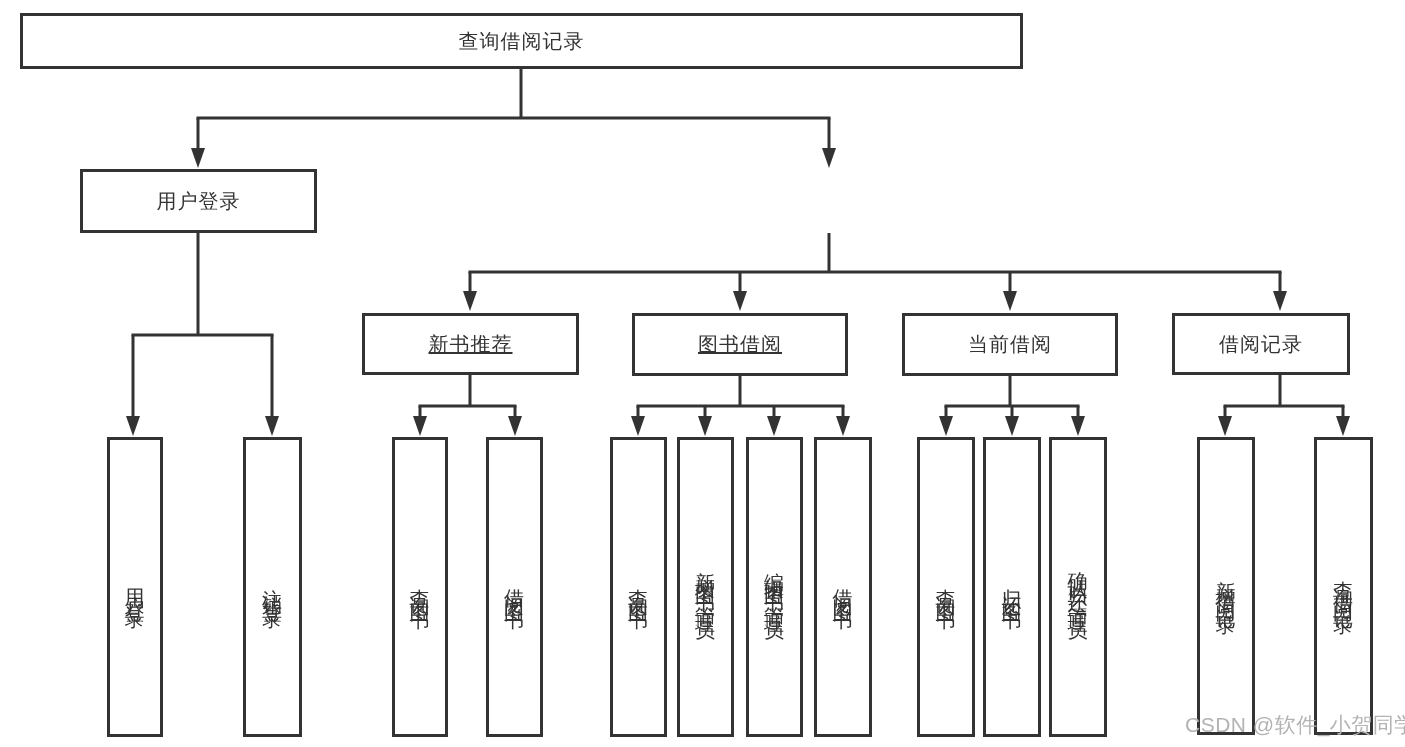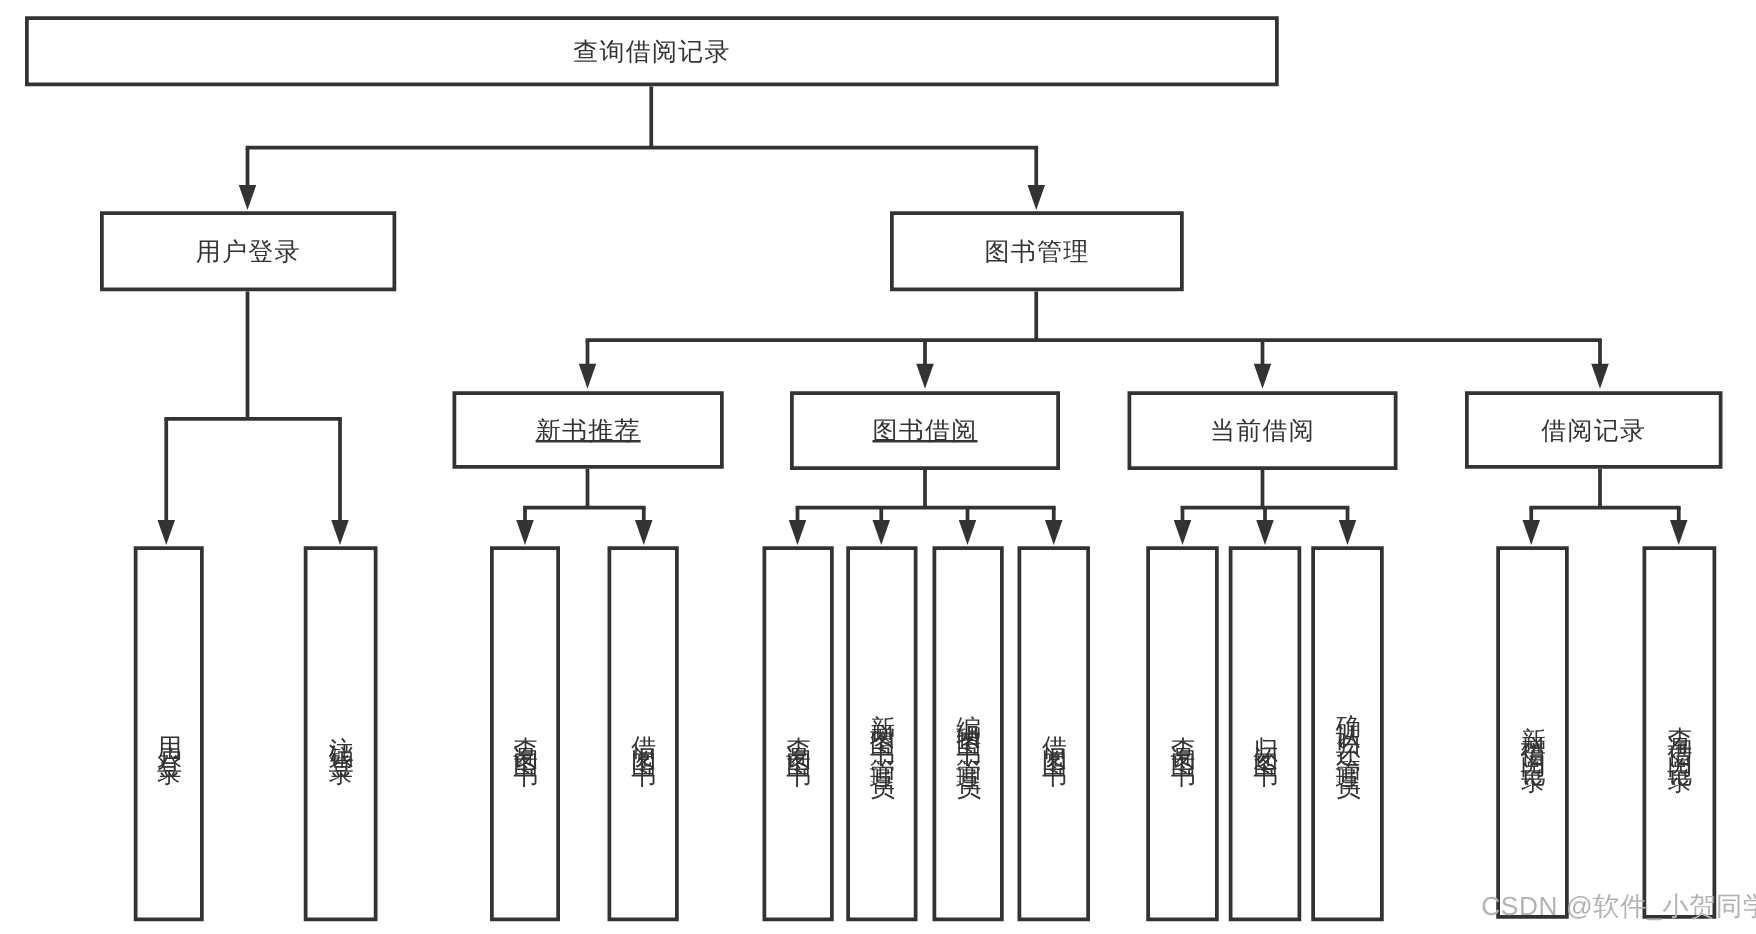--- a/index.html
+++ b/index.html
@@ -43,21 +43,21 @@
   }
   
   #n-root  { left: 20px;   top: 13px;  width: 1003px; height: 56px; }
   
   #n-user  { left: 80px;   top: 169px; width: 237px;  height: 64px; }
   #n-book  { left: 712px;  top: 169px; width: 235px;  height: 64px; }
   
   #g-new   { left: 362px;  top: 313px; width: 217px;  height: 62px; text-decoration: underline; }
   #g-bor   { left: 632px;  top: 313px; width: 216px;  height: 63px; text-decoration: underline; }
   #g-cur   { left: 902px;  top: 313px; width: 216px;  height: 63px; }
-  #g-rec   { left: 1172px; top: 313px; width: 206px;  height: 62px; }
+  #g-rec   { left: 1172px; top: 313px; width: 178px;  height: 62px; }
   
   #l-user-1 { left: 107px;  top: 437px; width: 56px; height: 300px; }
   #l-user-2 { left: 243px;  top: 437px; width: 59px; height: 300px; }
   #l-new-1  { left: 392px;  top: 437px; width: 56px; height: 300px; }
   #l-new-2  { left: 486px;  top: 437px; width: 57px; height: 300px; }
   #l-bor-1  { left: 610px;  top: 437px; width: 57px; height: 300px; }
   #l-bor-2  { left: 677px;  top: 437px; width: 57px; height: 300px; }
   #l-bor-3  { left: 746px;  top: 437px; width: 57px; height: 300px; }
   #l-bor-4  { left: 814px;  top: 437px; width: 58px; height: 300px; }
   #l-cur-1  { left: 917px;  top: 437px; width: 58px; height: 300px; }
@@ -147,23 +147,20 @@
     </g>
   </svg>
 
   <div class="node h" id="n-root">
     <span>查询借阅记录</span>
   </div>
 
   <div class="node h" id="n-user">
     <span>用户登录</span>
   </div>
-  <div class="node h" id="n-book">
-    <span>图书管理</span>
-  </div>
 
   <div class="node h" id="g-new">
     <span>新书推荐</span>
   </div>
   <div class="node h" id="g-bor">
     <span>图书借阅</span>
   </div>
   <div class="node h" id="g-cur">
     <span>当前借阅</span>
   </div>

